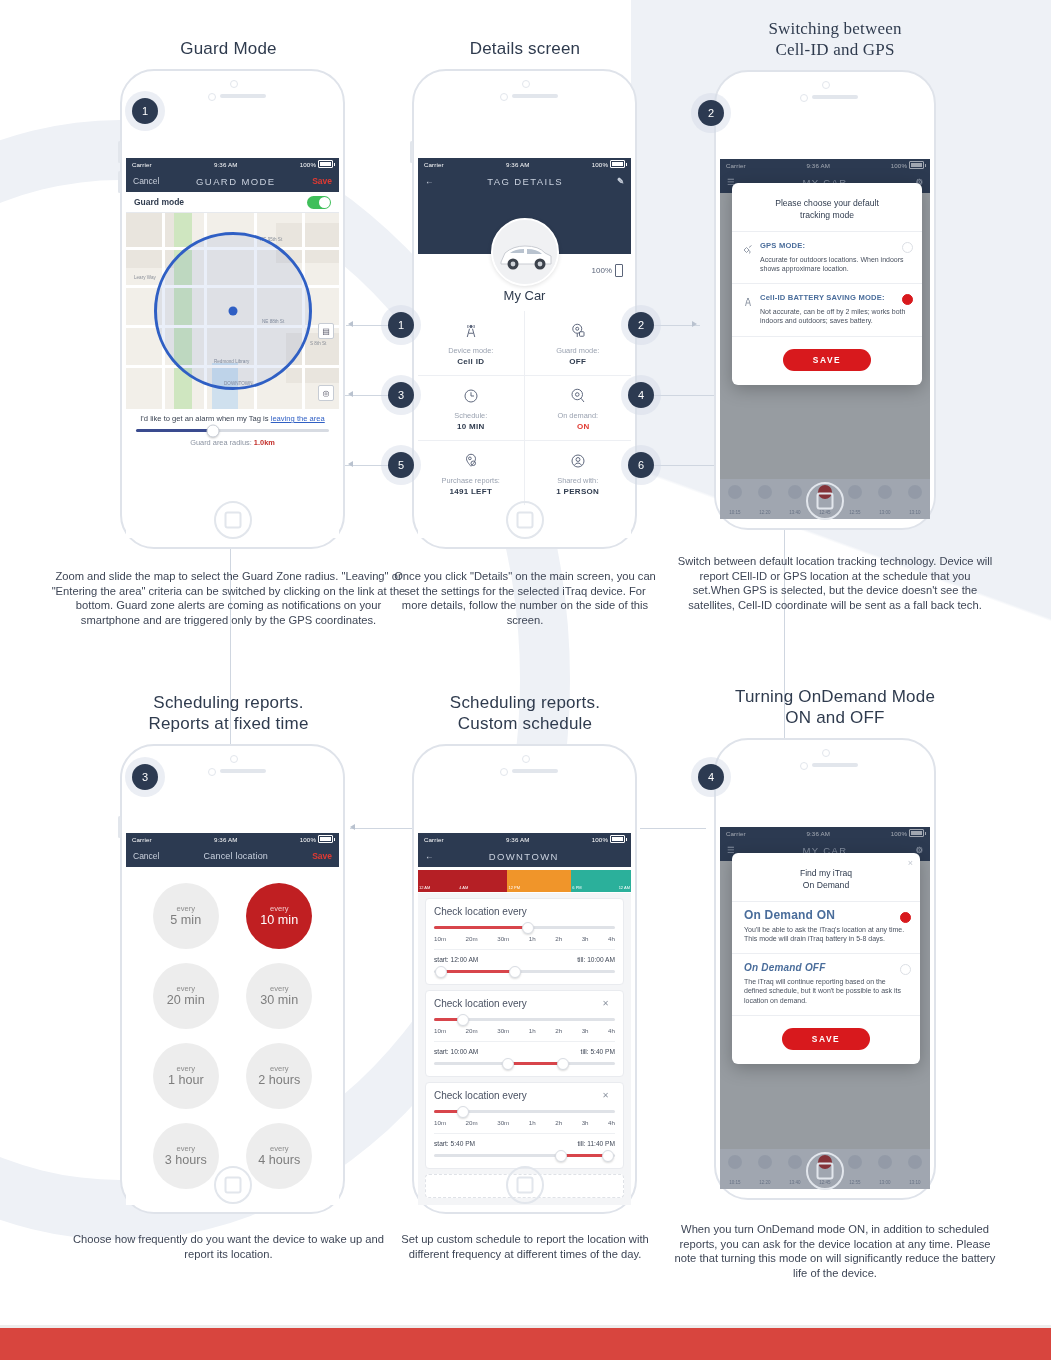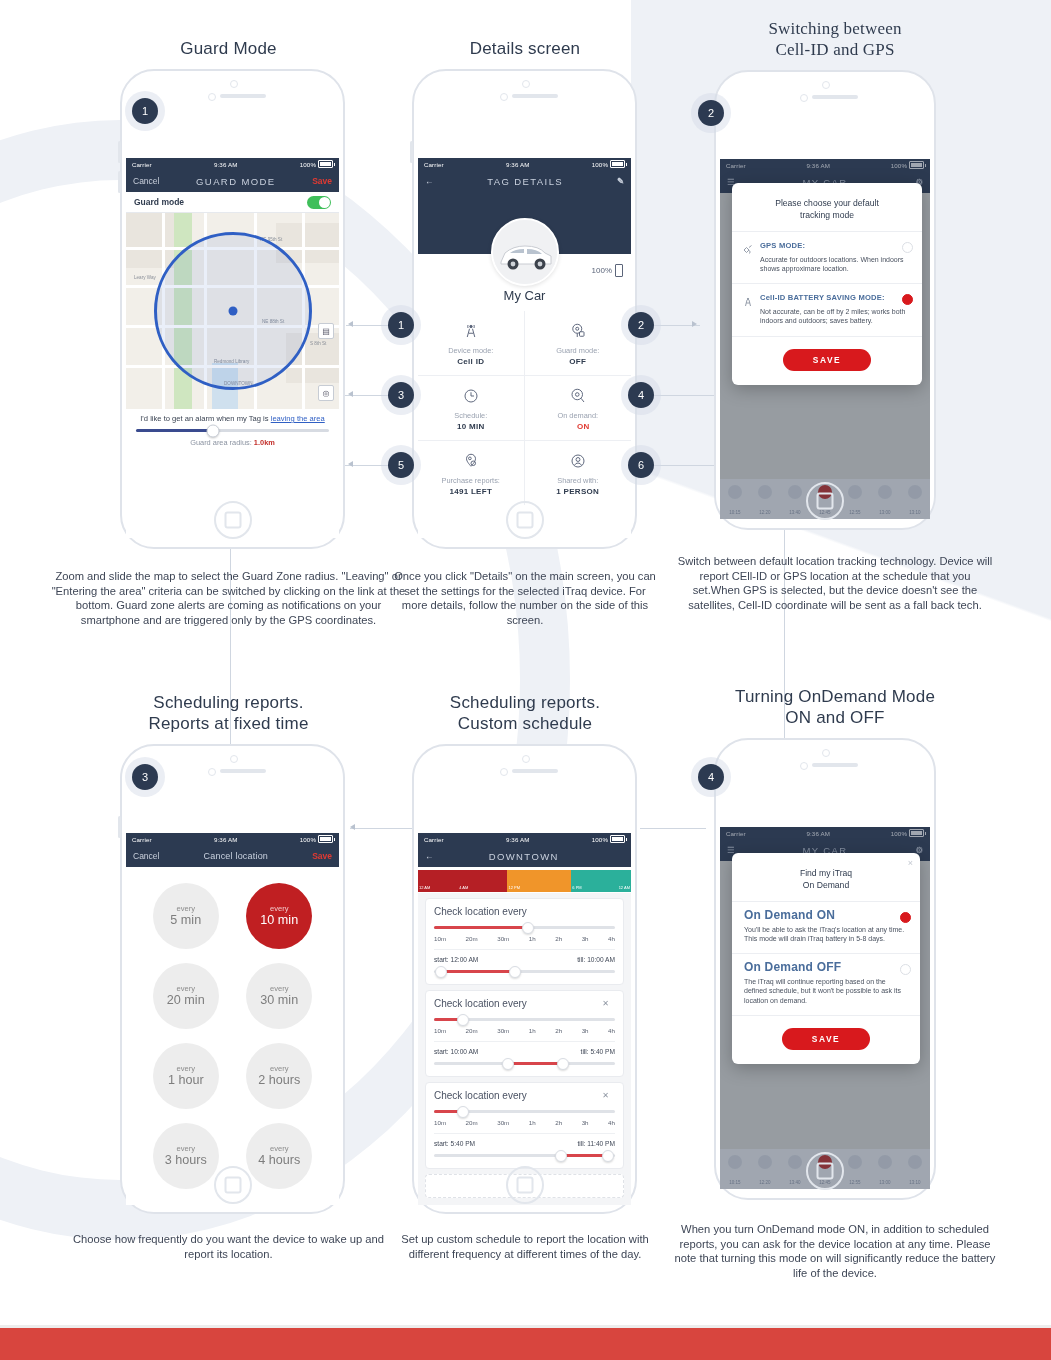--- a/index.html
+++ b/index.html
@@ -766,21 +766,21 @@
 On Demand</h4>
         <div class="mrow" style="padding-left:12px;">
           <span class="mt">
             <span class="mh" style="display:block;font-size:12px;">On Demand ON</span>
             <span class="mb" style="display:block;">You'll be able to ask the iTraq's location at any time. This mode will drain iTraq battery in 5-8 days.</span>
           </span>
           <span class="radio on"></span>
         </div>
         <div class="mrow" style="padding-left:12px;">
           <span class="mt">
-            <span class="mh" style="display:block;font-size:12px;">On Demand OFF</span>
+            <span class="mh" style="display:block;font-size:10px;font-style:italic;">On Demand OFF</span>
             <span class="mb" style="display:block;">The iTraq will continue reporting based on the defined schedule, but it won't be possible to ask its location on demand.</span>
           </span>
           <span class="radio"></span>
         </div>
         <div style="border-top:1px solid #eceef2;">
           <button class="savebtn">SAVE</button>
         </div>
       </div>
     </div>
 

